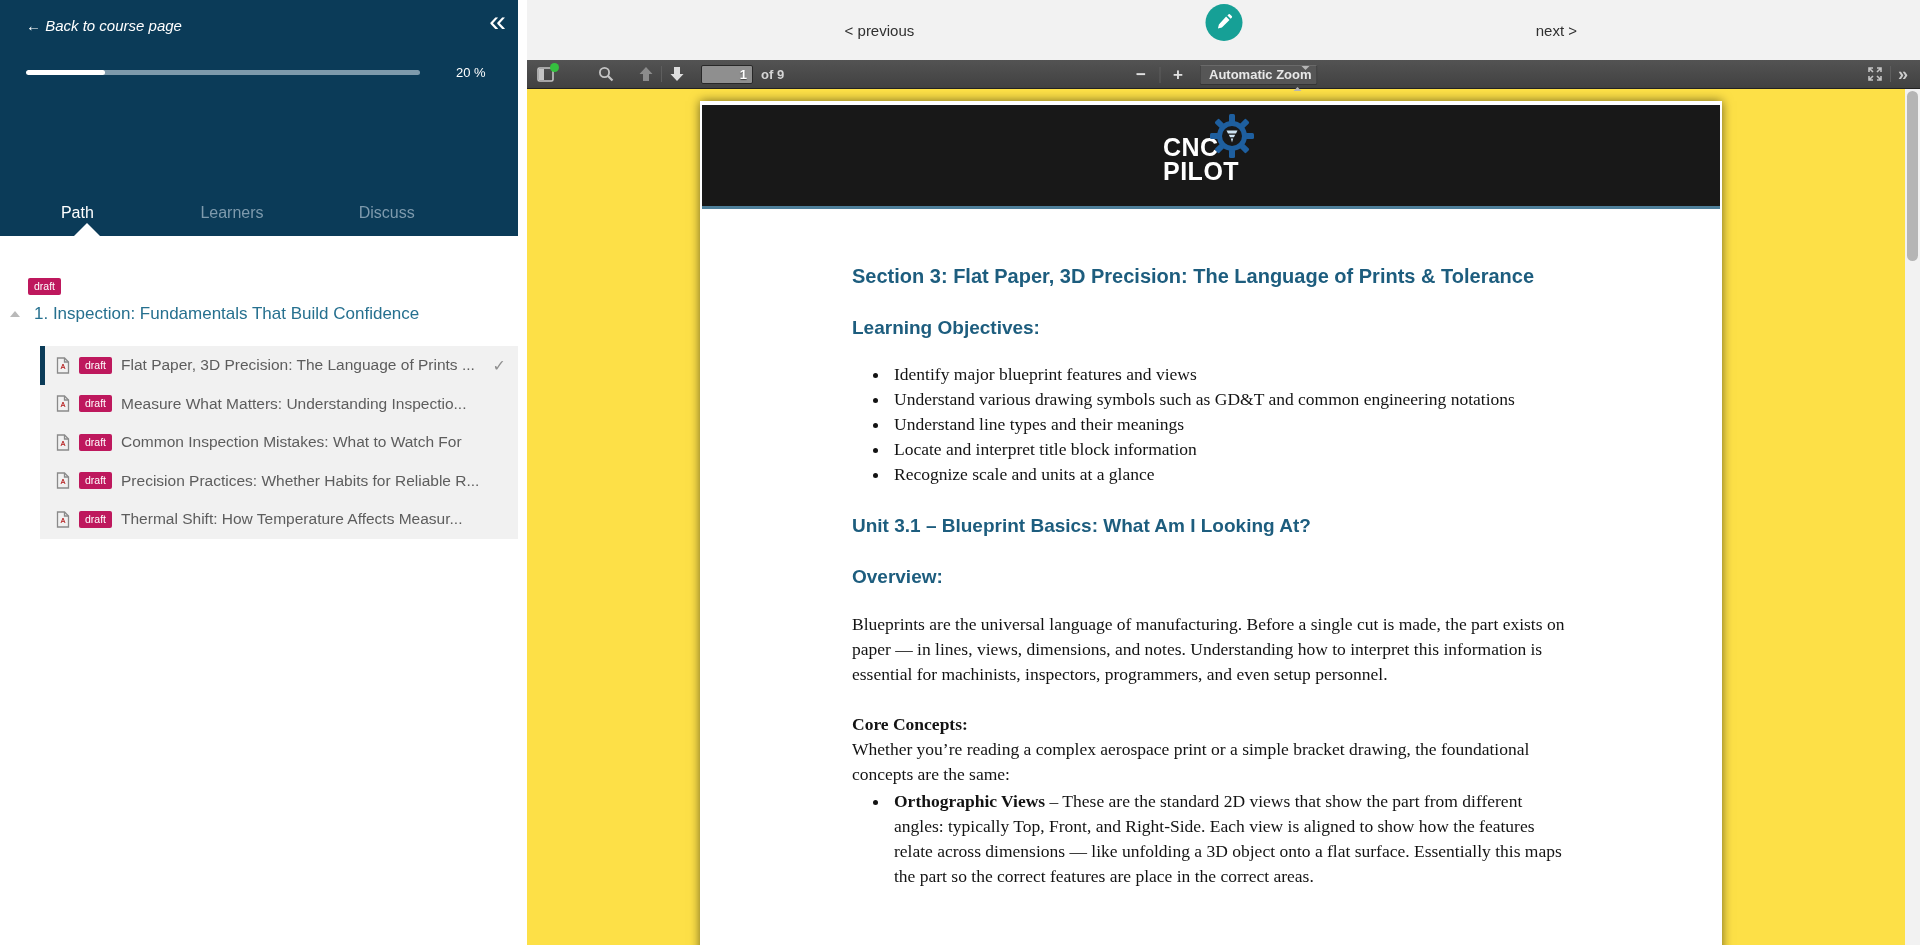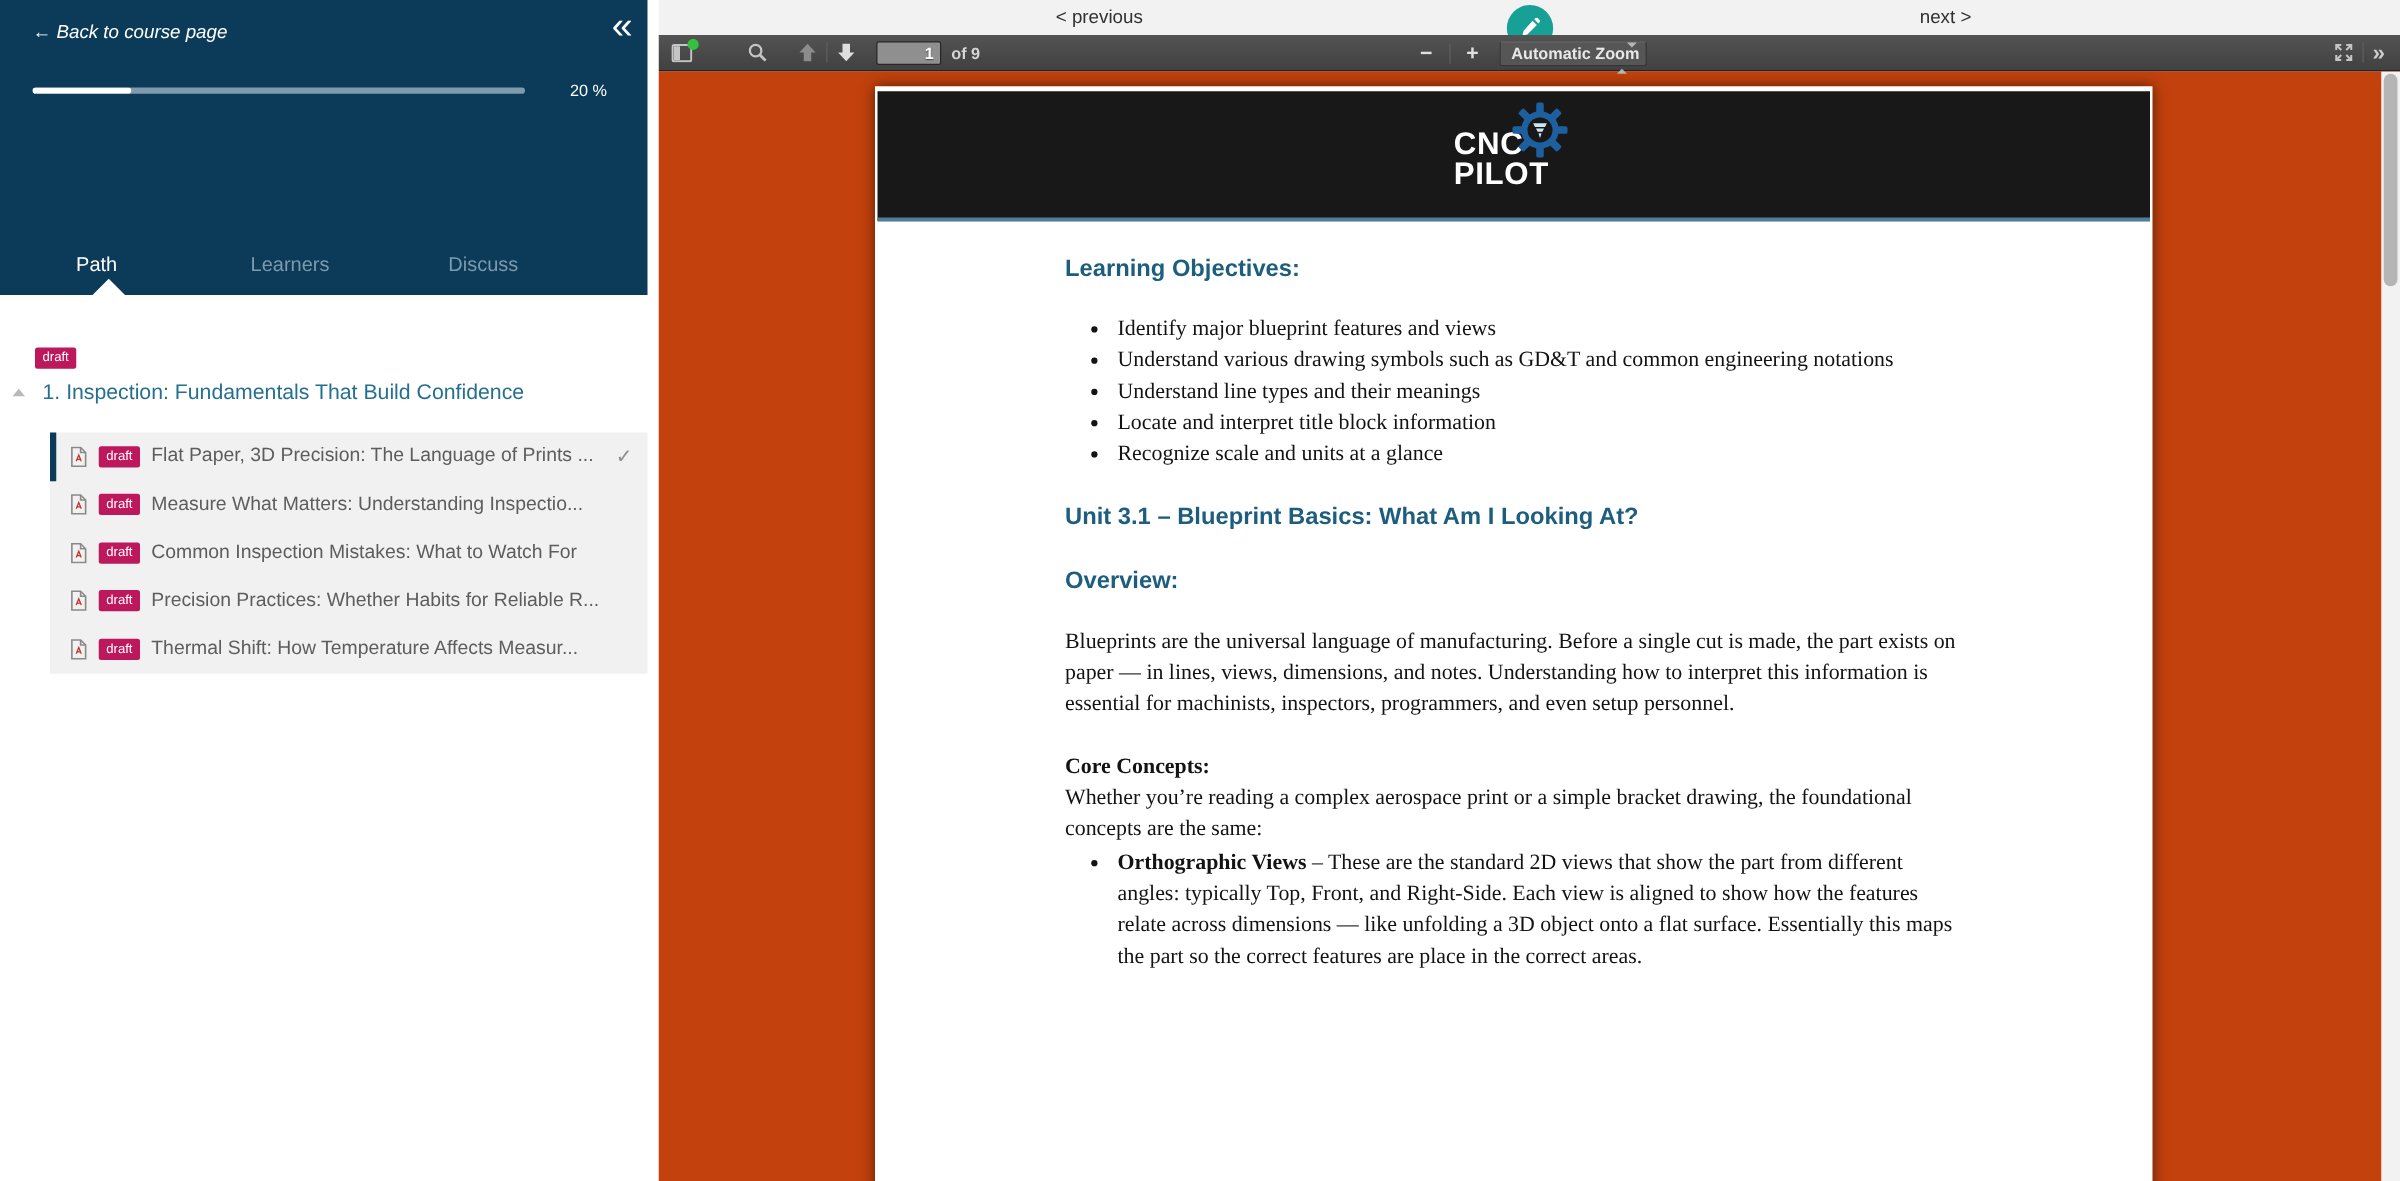--- a/index.html
+++ b/index.html
@@ -32,21 +32,21 @@
   .lesson-list { margin-top:22px; margin-left:40px; width:478px; background:#f1f1f1; }
   .lesson-row { height:38.5px; display:flex; align-items:center; padding-left:16px; position:relative; cursor:pointer; }
   .lesson-row.active::before { content:""; position:absolute; left:0; top:0; width:5px; height:100%; background:#0b3b58; }
   .doc-icon { flex:none; margin-right:9px; }
   .lesson-chip { margin-right:9px; flex:none; }
   .lesson-title { color:#5d5d5d; font-size:15.5px; white-space:nowrap; }
   .check { position:absolute; right:12px; color:#8f8f8f; font-size:16px; }
 
   
   .pdf-area { width:1393px; height:945px; flex:none; display:flex; flex-direction:column; position:relative; }
-  .topbar { height:28px; background:#f2f2f2; position:relative; flex:none; }
+  .topbar { height:60px; background:#f2f2f2; position:relative; flex:none; }
   .nav-link { position:absolute; top:50%; transform:translate(-50%,-50%); font-size:15px; color:#303030; cursor:pointer; white-space:nowrap; }
   .nav-prev { left:25.3%; }
   .nav-next { left:73.9%; }
   .edit-btn { position:absolute; left:50%; top:4px; transform:translateX(-50%); width:37px; height:37px; border-radius:50%; background:#16a096; display:flex; align-items:center; justify-content:center; cursor:pointer; }
 
   .toolbar { height:29px; background:linear-gradient(#535353,#414141); border-bottom:1px solid #222; display:flex; align-items:center; position:relative; flex:none; z-index:5; }
   .tb-btn { display:flex; align-items:center; justify-content:center; cursor:pointer; }
   .tb-sep { width:1px; height:16px; background:#5e5e5e; margin:0 7px; }
   .toggle-wrap { margin-left:10px; position:relative; }
   .green-dot { position:absolute; top:-4px; right:-5px; width:9px; height:9px; border-radius:50%; background:#35c03f; }
@@ -59,21 +59,21 @@
   .zoom-btn { color:#e0e0e0; font-size:17px; width:22px; text-align:center; cursor:pointer; font-weight:bold; }
   .zoom-select { margin-left:10px; width:118px; height:20px; background:#565656; border:1px solid #343434; border-top-color:#6a6a6a; border-radius:2px;
     display:flex; align-items:center; cursor:pointer; position:relative; }
   .zoom-select-label { color:#e8e8e8; font-size:13px; padding-left:9px; font-weight:bold; }
   .select-arrows { position:absolute; right:7px; top:4px; }
   .select-arrows .up { width:0;height:0;border-left:4px solid transparent;border-right:4px solid transparent;border-bottom:4px solid #b5b5b5; margin-bottom:2px;}
   .select-arrows .dn { width:0;height:0;border-left:4px solid transparent;border-right:4px solid transparent;border-top:4px solid #b5b5b5;}
   .tb-right { margin-left:auto; margin-right:12px; display:flex; align-items:center; }
   .overflow-btn { color:#cccccc; font-size:18px; font-weight:bold; cursor:pointer; line-height:18px; }
 
-  .viewer { flex:1; background:#c2410c; position:relative; overflow:hidden; }
+  .viewer { flex:1; background:#fde047; position:relative; overflow:hidden; }
   .scrollbar { position:absolute; right:0; top:0; bottom:0; width:15px; background:#f2f2f2; }
   .scroll-thumb { position:absolute; top:2px; left:2px; width:11px; height:170px; background:#b5b5b5; border-radius:6px; cursor:pointer; }
 
   .page { position:absolute; left:173px; top:12px; width:1022px; height:1300px; background:#ffffff; box-shadow:0 0 10px rgba(0,0,0,0.55); }
   .page-header { margin:4px 2px 0; height:104px; background:#181818; border-bottom:3px solid #4e7f9a;
     display:flex; align-items:center; justify-content:center; }
   .logo { position:relative; width:96px; height:58px; }
   .logo-text { color:#ffffff; font-weight:bold; font-size:25px; line-height:24px; letter-spacing:0.5px; position:absolute; left:0; top:8px; }
   .gear { position:absolute; left:46px; top:-14px; }
 
@@ -253,20 +253,21 @@
               <circle cx="23" cy="23" r="15" fill="#1e5f9f"></circle>
               <circle cx="23" cy="23" r="10" fill="#181818"></circle>
               <path d="M17.5 17.5 h11 l-1.5 3 h-8 z" fill="#cfe3f2"></path>
               <path d="M19.8 21.7 h6.4 l-1.3 2.6 h-3.8 z" fill="#cfe3f2"></path>
               <path d="M21.8 25.5 h2.4 l-1.2 4 z" fill="#cfe3f2"></path>
             </svg>
           </div>
         </div>
 
         <div class="page-content">
+          <div class="h-section">Section 3: Flat Paper, 3D Precision: The Language of Prints &amp; Tolerance</div>
           <div class="h-sub">Learning Objectives:</div>
           <ul class="objectives">
             <li>Identify major blueprint features and views</li>
             <li>Understand various drawing symbols such as GD&amp;T and common engineering notations</li>
             <li>Understand line types and their meanings</li>
             <li>Locate and interpret title block information</li>
             <li>Recognize scale and units at a glance</li>
           </ul>
           <div class="h-sub">Unit 3.1 – Blueprint Basics: What Am I Looking At?</div>
           <div class="h-sub">Overview:</div>

